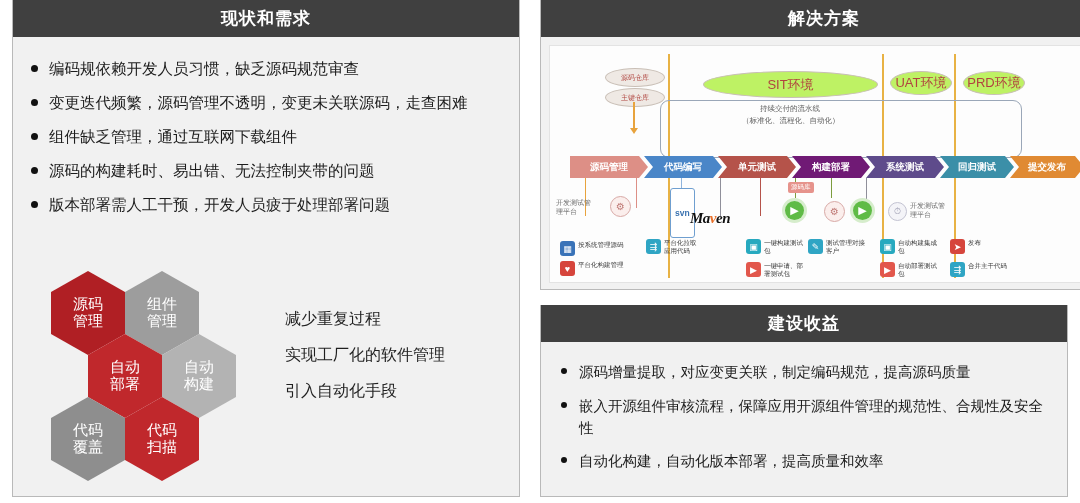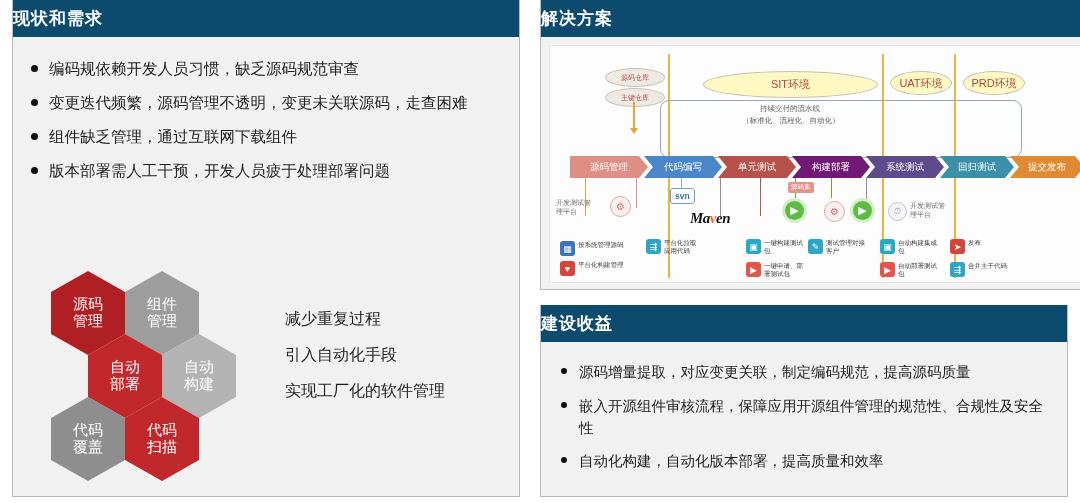--- a/index.html
+++ b/index.html
@@ -2,21 +2,21 @@
 <html><head>
 <meta charset="utf-8">
 <style>
   html,body{margin:0;padding:0;background:#ffffff;}
   body{width:1080px;height:503px;font-family:"Liberation Sans","DejaVu Sans",sans-serif;overflow:hidden;}
   .stage{position:relative;width:1080px;height:503px;}
 
   
   .panel{position:absolute;background:#f1f1f1;border:1px solid #b9b9b9;box-sizing:border-box;}
   .panel-header{
-    background:#0c4a6e;color:#ffffff;font-weight:bold;text-align:left;
+    background:#404040;color:#ffffff;font-weight:bold;text-align:center;
     letter-spacing:1px;box-sizing:border-box;
   }
   .panel-body{position:relative;box-sizing:border-box;}
 
   
   #left-panel{left:12px;top:0px;width:508px;height:497px;border-top:none;}
   #left-panel .panel-header{height:37px;line-height:37px;font-size:17px;}
   #left-panel .panel-body{height:459px;padding:22px 16px 0 16px;}
 
   .bullet-list{list-style:none;margin:0;padding:0;}
@@ -60,22 +60,22 @@
   #solution-panel .panel-body{height:252px;padding:8px 8px 0 8px;}
 
   .diagram{
     position:relative;width:100%;height:238px;background:#fdfdfd;
     border:1px solid #e3e3e3;box-sizing:border-box;overflow:hidden;
   }
 
   
   .lane{position:absolute;top:8px;bottom:4px;width:2px;background:#e8b244;}
   .env-pill{
-    position:absolute;border:1px solid #c9bfb6;background:#fef9c3;border-radius:50%;
-    color:#b0443f;font-size:11px;display:flex;align-items:center;justify-content:center;
+    position:absolute;border:1px solid #c9bfb6;background:#bef264;border-radius:50%;
+    color:#b0443f;font-size:13px;display:flex;align-items:center;justify-content:center;
     white-space:nowrap;
   }
   .repo-pill{
     position:absolute;border:1px solid #c9bfb6;background:#efe9e4;border-radius:50%;
     color:#b0443f;font-size:7px;display:flex;align-items:center;justify-content:center;
     white-space:nowrap;width:58px;height:17px;
   }
   .repo-arrow{position:absolute;left:83px;top:56px;width:2px;height:26px;background:#e8a33d;}
   .repo-arrow::after{
     content:"";position:absolute;left:-3px;top:26px;border-left:4px solid transparent;
@@ -87,39 +87,39 @@
   }
   .cd-label{
     position:absolute;text-align:center;font-size:7.5px;color:#5d5d5d;line-height:1.3;
     white-space:nowrap;
   }
 
   
   .pipe{position:absolute;left:20px;top:110px;display:flex;height:22px;}
   .chev{
     position:relative;height:22px;display:flex;align-items:center;justify-content:center;
-    color:#ffffff;font-size:9.5px;font-weight:normal;white-space:nowrap;
+    color:#ffffff;font-size:9.5px;font-weight:bold;white-space:nowrap;
     clip-path:polygon(0 0,calc(100% - 9px) 0,100% 50%,calc(100% - 9px) 100%,0 100%,9px 50%);
     padding:0 6px;margin-right:-4px;
   }
   .chev:first-child{clip-path:polygon(0 0,calc(100% - 9px) 0,100% 50%,calc(100% - 9px) 100%,0 100%);}
 
   .vline{position:absolute;width:1px;}
 
   .circ{
     position:absolute;border-radius:50%;display:flex;align-items:center;justify-content:center;
     font-size:11px;color:#fff;
   }
   .circ.green{background:#5fbb46;width:19px;height:19px;box-shadow:0 0 0 3px #d6edcc;}
   .circ.pinkring{width:19px;height:19px;border:1px solid #d8a9a6;background:#fbeeec;color:#c07a76;font-size:10px;}
   .circ.grayring{width:17px;height:17px;border:1px solid #c3c3d2;background:#f4f4f8;color:#9a9ab0;font-size:9px;}
 
   .svn-box{
     position:absolute;border:1px solid #6f9fd0;border-radius:3px;background:#ffffff;
-    color:#3a72b0;font-size:8.5px;padding:2px 4px;font-weight:bold;
+    color:#3a72b0;font-size:8.5px;padding:19px 4px;font-weight:bold;
   }
   .maven{
     position:absolute;font-family:"Liberation Serif","DejaVu Serif",serif;
     font-style:italic;font-weight:bold;font-size:15px;color:#111;letter-spacing:-0.5px;
   }
   .maven .v{color:#e8702a;}
   .plat-label{position:absolute;font-size:7px;color:#6b6b6b;line-height:1.3;white-space:nowrap;}
   .src-tag{
     position:absolute;background:#e6938c;color:#fff;font-size:6.5px;padding:1px 3px;
     border-radius:2px;white-space:nowrap;
@@ -151,42 +151,43 @@
 <div class="stage">
 
   <div class="panel" id="left-panel">
     <div class="panel-header">现状和需求</div>
     <div class="panel-body">
 
       <ul class="bullet-list">
         <li>编码规依赖开发人员习惯，缺乏源码规范审查</li>
         <li>变更迭代频繁，源码管理不透明，变更未关联源码，走查困难</li>
         <li>组件缺乏管理，通过互联网下载组件</li>
+        <li>源码的构建耗时、易出错、无法控制夹带的问题</li>
         <li>版本部署需人工干预，开发人员疲于处理部署问题</li>
       </ul>
 
       <div class="hexwrap">
         <div class="hex red  hex-h0" style="white-space: pre-line;">源码
 管理</div>
         <div class="hex gray hex-h1" style="white-space: pre-line;">组件
 管理</div>
         <div class="hex red2 hex-h2" style="white-space: pre-line;">自动
 部署</div>
         <div class="hex gray2 hex-h3" style="white-space: pre-line;">自动
 构建</div>
         <div class="hex gray3 hex-h4" style="white-space: pre-line;">代码
 覆盖</div>
         <div class="hex red2 hex-h5" style="white-space: pre-line;">代码
 扫描</div>
       </div>
 
       <div class="benefit-lines">
         <div>减少重复过程</div>
+        <div>实现工厂化的软件管理</div>
         <div>引入自动化手段</div>
-        <div>实现工厂化的软件管理</div>
       </div>
 
     </div>
   </div>
 
   <div class="panel" id="solution-panel">
     <div class="panel-header">解决方案</div>
     <div class="panel-body">
       <div class="diagram">
 

